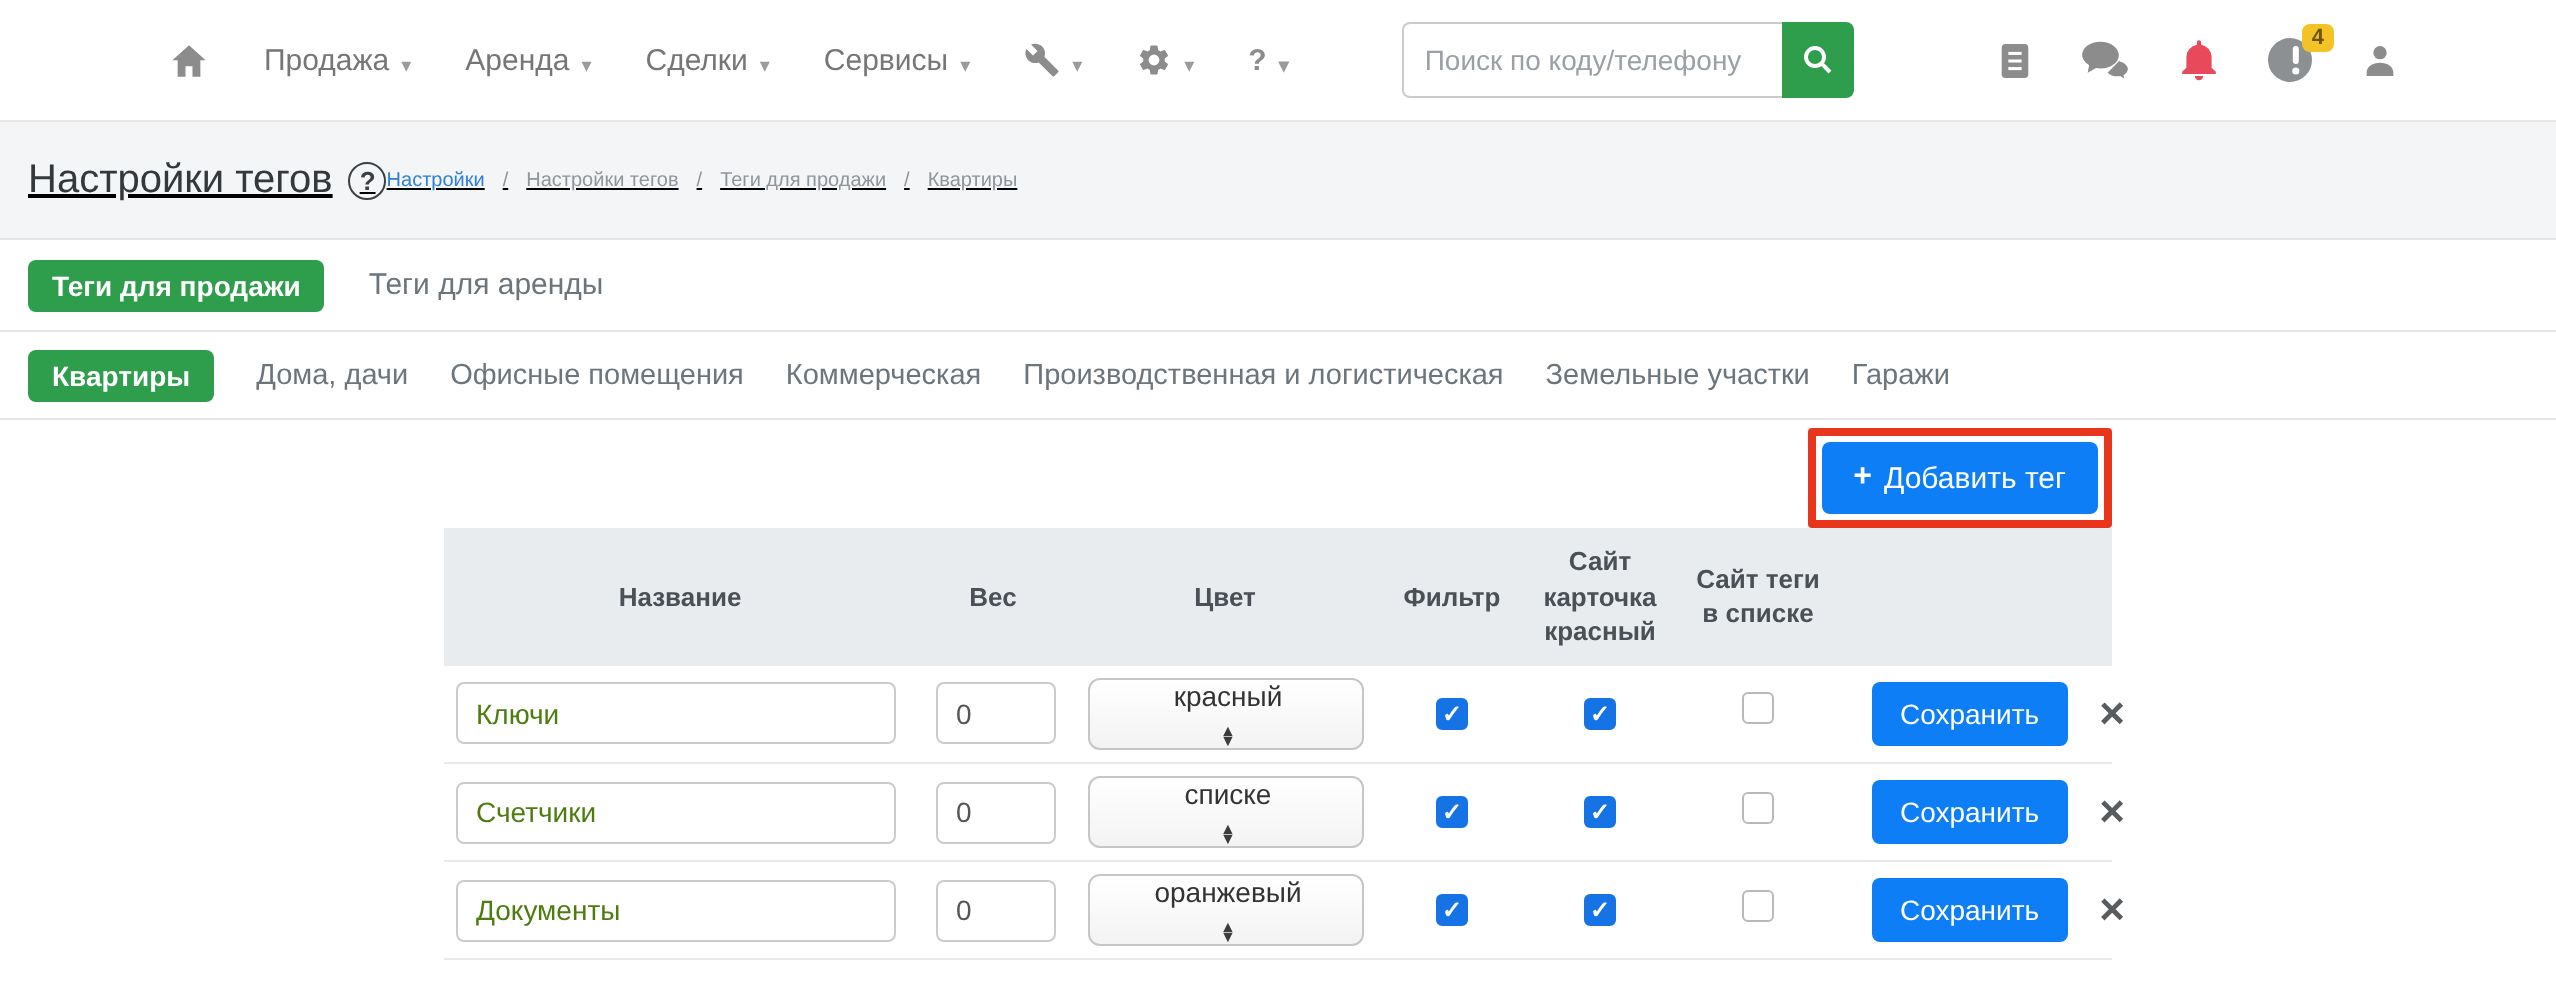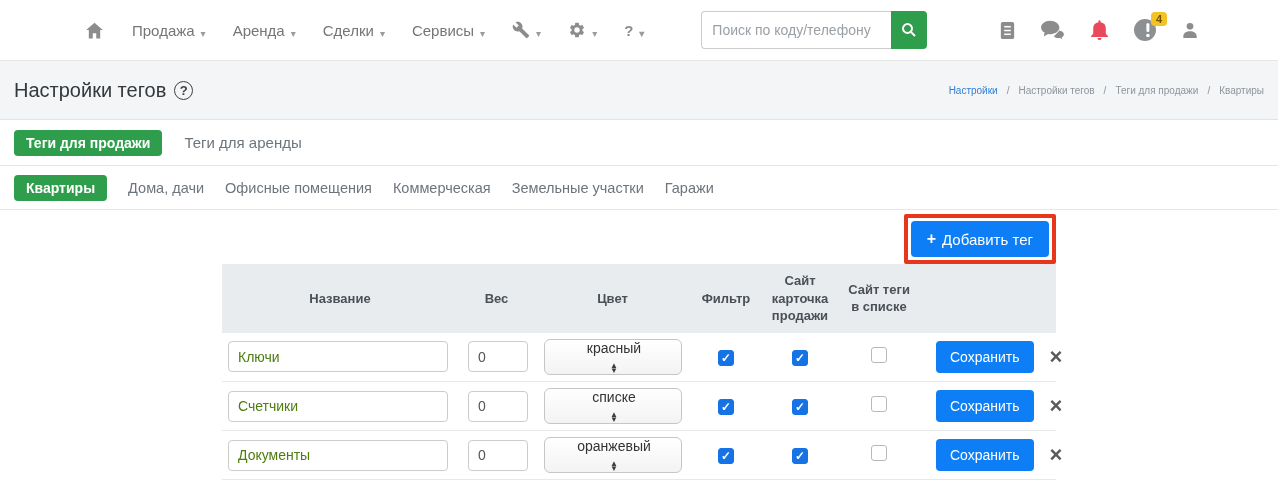--- a/index.html
+++ b/index.html
@@ -20,22 +20,22 @@
     border-radius:4px 0 0 4px; padding:0 10px; font-size:14px; color:#555; outline:none; }
   .search input::placeholder { color:#9aa0a6; }
   .search button { width:36px; height:38px; background:#2f9e4c; border:none;
     border-radius:0 4px 4px 0; cursor:pointer; display:flex; align-items:center; justify-content:center; }
   .nav-right { margin-left:auto; display:flex; align-items:center; gap:23px; padding-right:78px; }
   .alert-wrap { position:relative; }
   .badge { position:absolute; top:-6px; right:-10px; background:#f3c325; color:#6e5400;
     font-size:11px; font-weight:bold; padding:1px 5px; border-radius:4px; }
 
   
-  .subheader { height:58px; display:flex; align-items:center; justify-content:space-between;
-    padding:0 14px; background:#f4f5f7; }
+  .subheader { height:58px; display:flex; align-items:center; justify-content:flex-start;
+    padding:0 14px; background:#f4f5f7;text-decoration:underline; }
   .page-title { font-size:20px; color:#33383d; display:flex; align-items:center; gap:8px; }
   .help-circle { width:19px; height:19px; border:1.5px solid #3c4145; border-radius:50%;
     font-size:13px; font-weight:bold; color:#3c4145; display:inline-flex;
     align-items:center; justify-content:center; }
   .breadcrumb { font-size:10px; color:#8d959d; display:flex; align-items:center; gap:9px; }
   .breadcrumb .link { color:#2e7fd9; cursor:pointer; }
 
   
   .card { background:#fff; border-top:1px solid #e2e5e8; height:376px; }
   .tabrow { padding:9px 14px; border-bottom:1px solid #e4e7ea; display:flex;
@@ -193,20 +193,21 @@
 <div class="card">
   <div class="tabrow" id="tabs-primary">
       <span class="tab pill">Теги для продажи</span>
       <span class="tab">Теги для аренды</span>
     </div>
   <div class="tabrow second" id="tabs-secondary">
       <span class="tab pill">Квартиры</span>
       <span class="tab">Дома, дачи</span>
       <span class="tab">Офисные помещения</span>
       <span class="tab">Коммерческая</span>
+      <span class="tab">Производственная и логистическая</span>
       <span class="tab">Земельные участки</span>
       <span class="tab">Гаражи</span>
     </div>
 
   <div class="content">
     <div class="add-row">
       <div class="red-box">
         <button class="btn-add">
           <span class="plus">+</span>
           <span>Добавить тег</span>
@@ -223,21 +224,21 @@
           <col style="width:76px">
           <col style="width:82px">
           <col style="width:136px">
       </colgroup>
       <thead>
           <tr id="table-head-row">
             <th>Название</th>
             <th>Вес</th>
             <th>Цвет</th>
             <th>Фильтр</th>
-            <th>Сайт карточка продажи</th>
+            <th>Сайт карточка красный</th>
             <th>Сайт теги в списке</th>
             <th></th>
           </tr>
         </thead>
       <tbody id="table-body">
           <tr>
             <td class="left"><input class="inp-name" type="text" value="Ключи" style=""></td>
             <td class="left"><input class="inp-weight" type="text" value="0" style=""></td>
             <td class="left">
               <div class="select">

